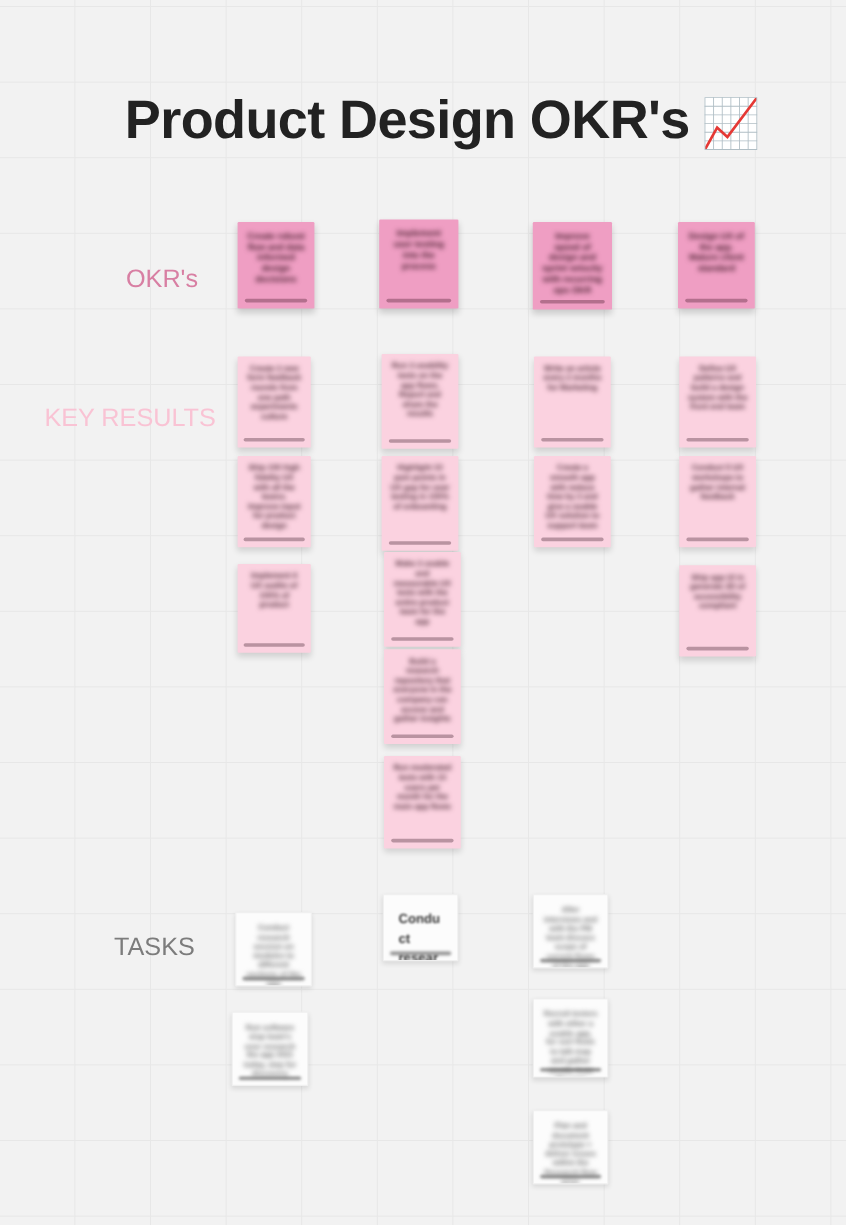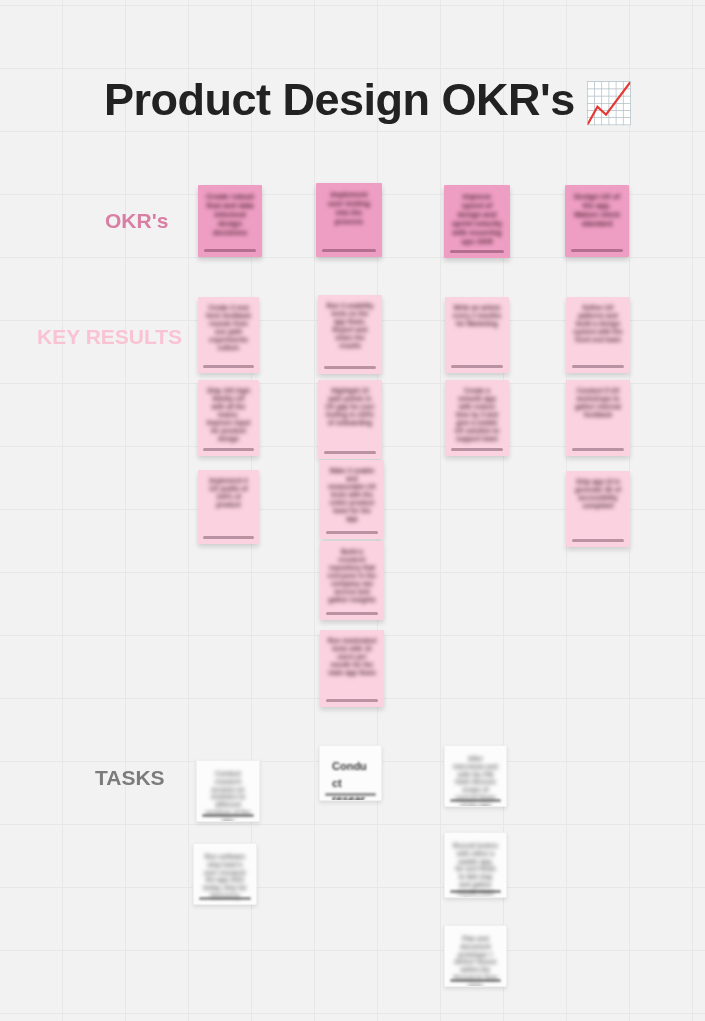--- a/index.html
+++ b/index.html
@@ -28,23 +28,24 @@
     font-weight:bold;
     color:#222222;
     letter-spacing:-0.5px;
     white-space:nowrap;
     font-family:"Liberation Sans", sans-serif;
   }
   .page-title .emoji{font-size:40px;vertical-align:-2px;margin-left:10px;}
 
   .row-label{
     position:absolute;
-    font-weight:bold;
+    font-weight:normal;
     white-space:nowrap;
     font-family:"Liberation Sans", sans-serif;
+    margin-top:12px;
   }
   .row-label.okrs{
     left:105px;top:209px;
     font-size:21px;
     color:#d87fa3;
   }
   .row-label.keyresults{
     left:37px;top:325px;
     font-size:21px;
     color:#f9c3d4;

